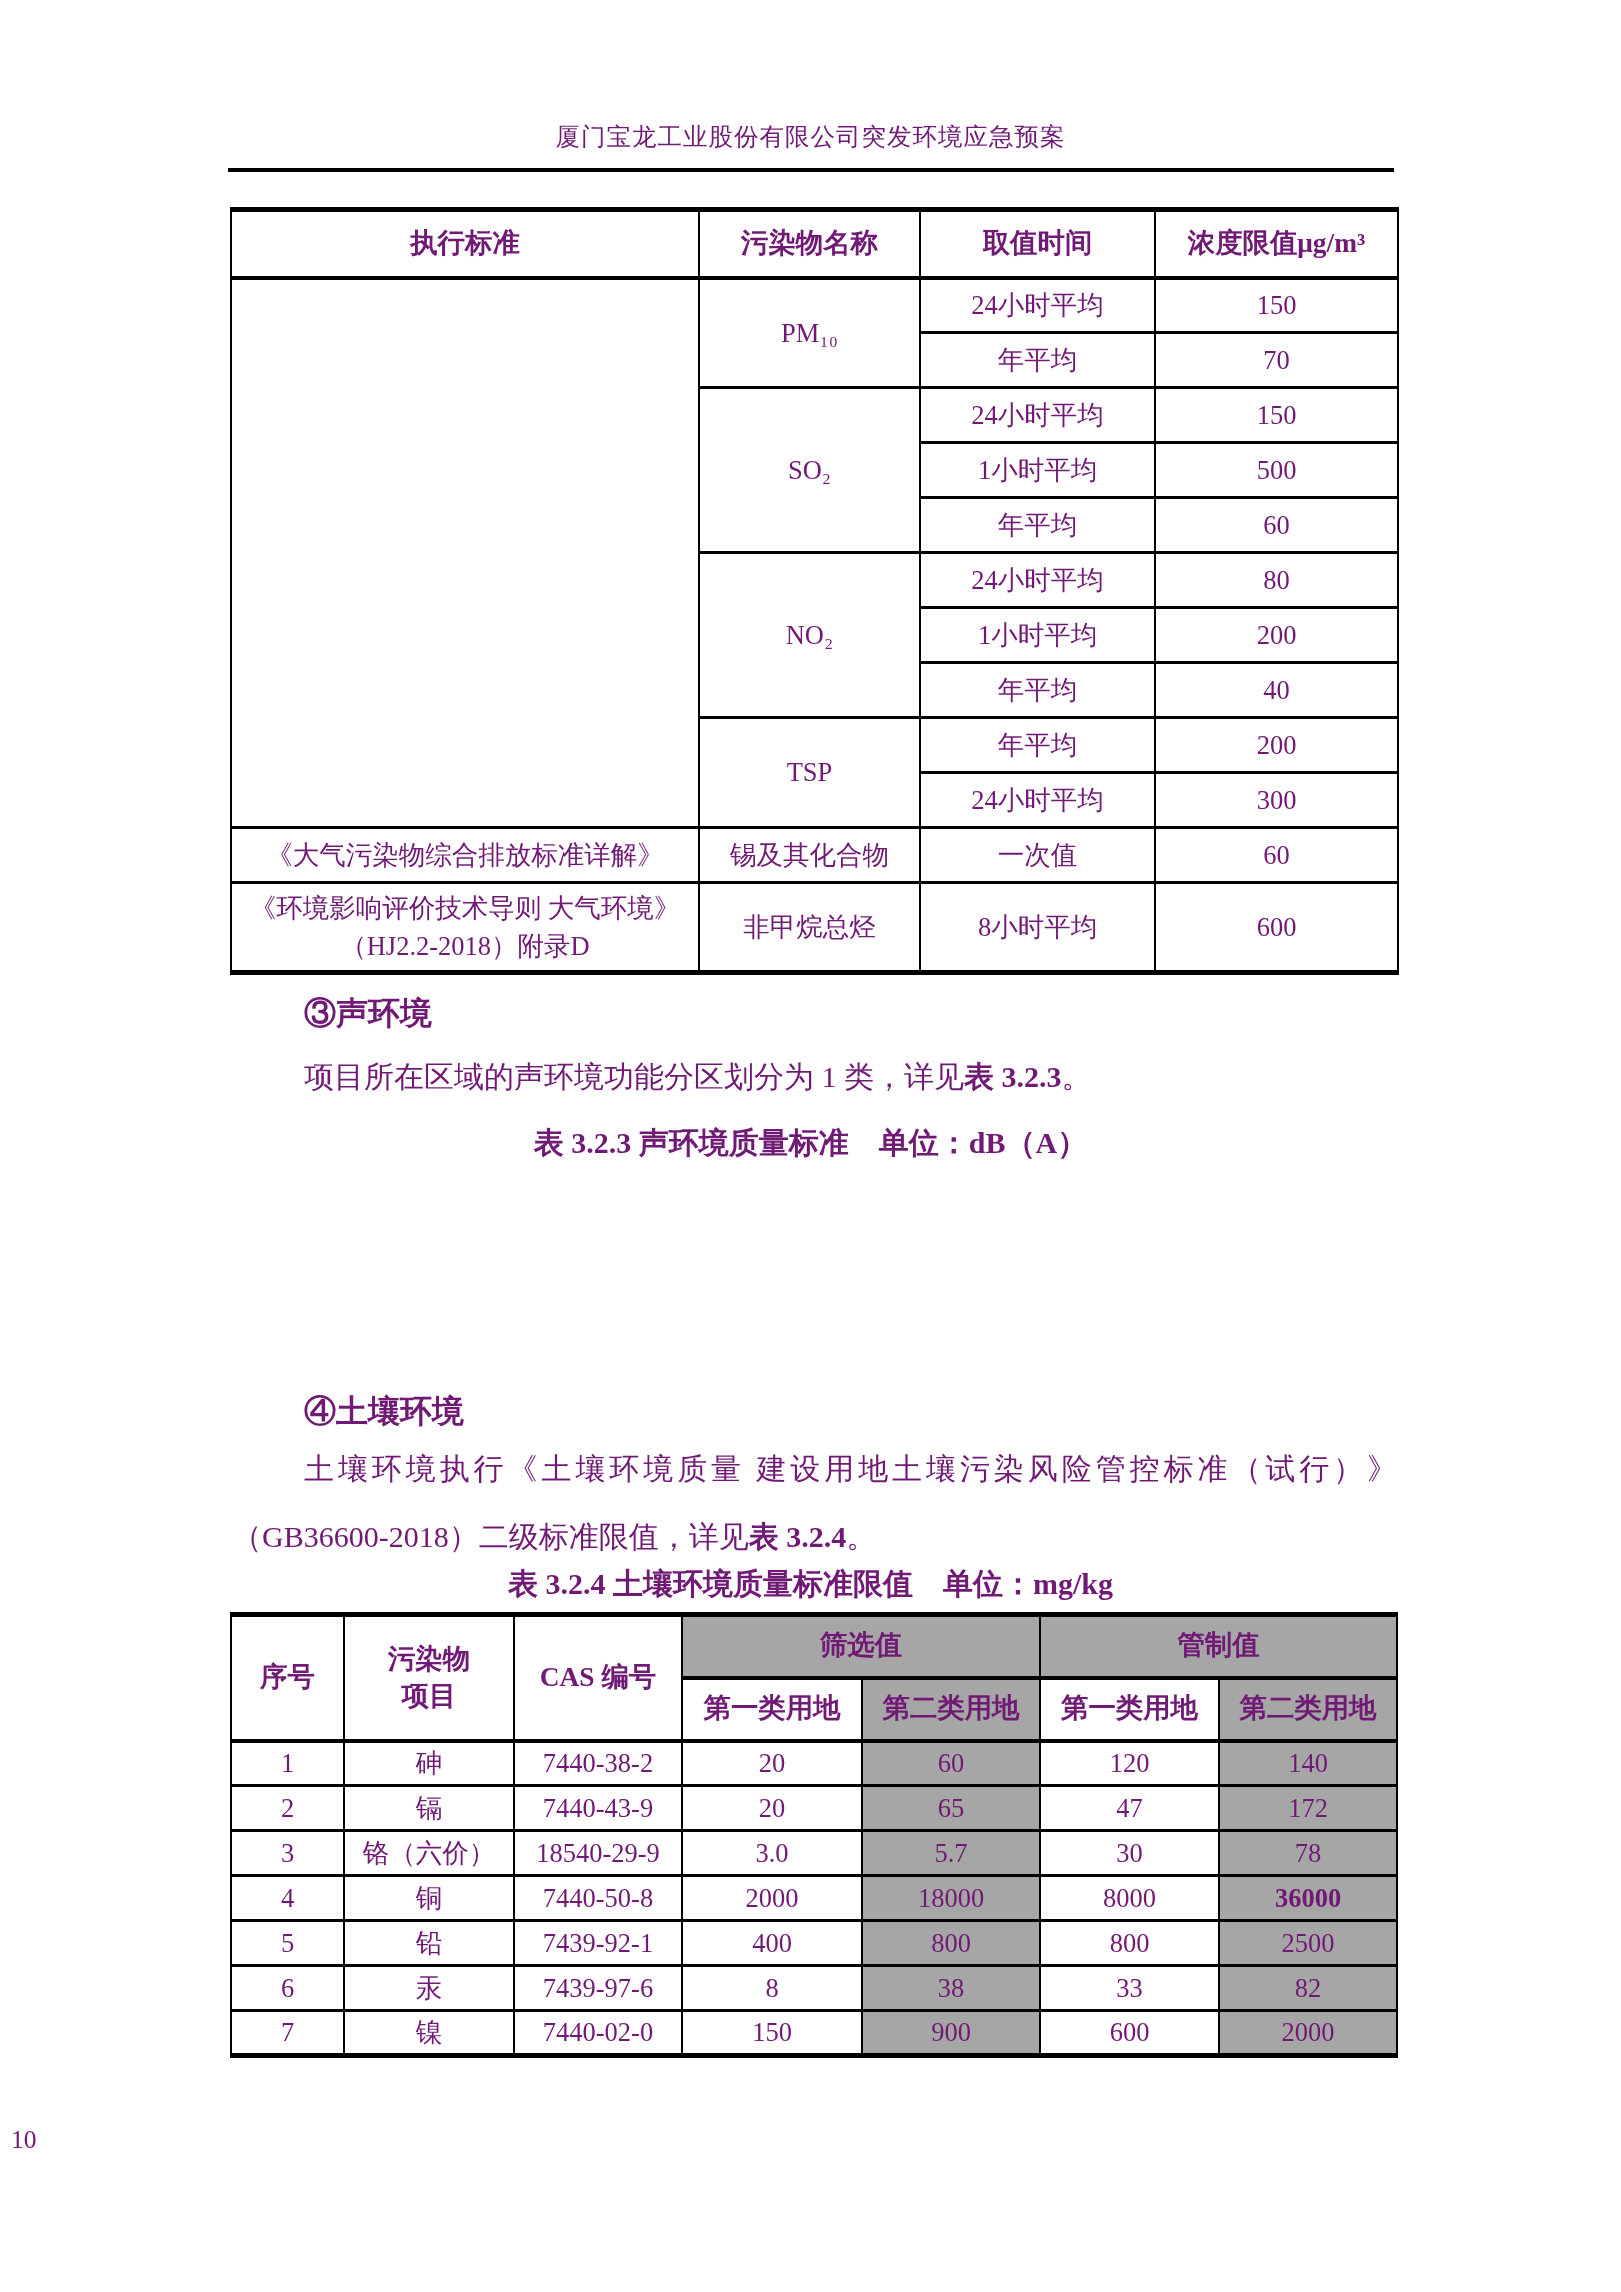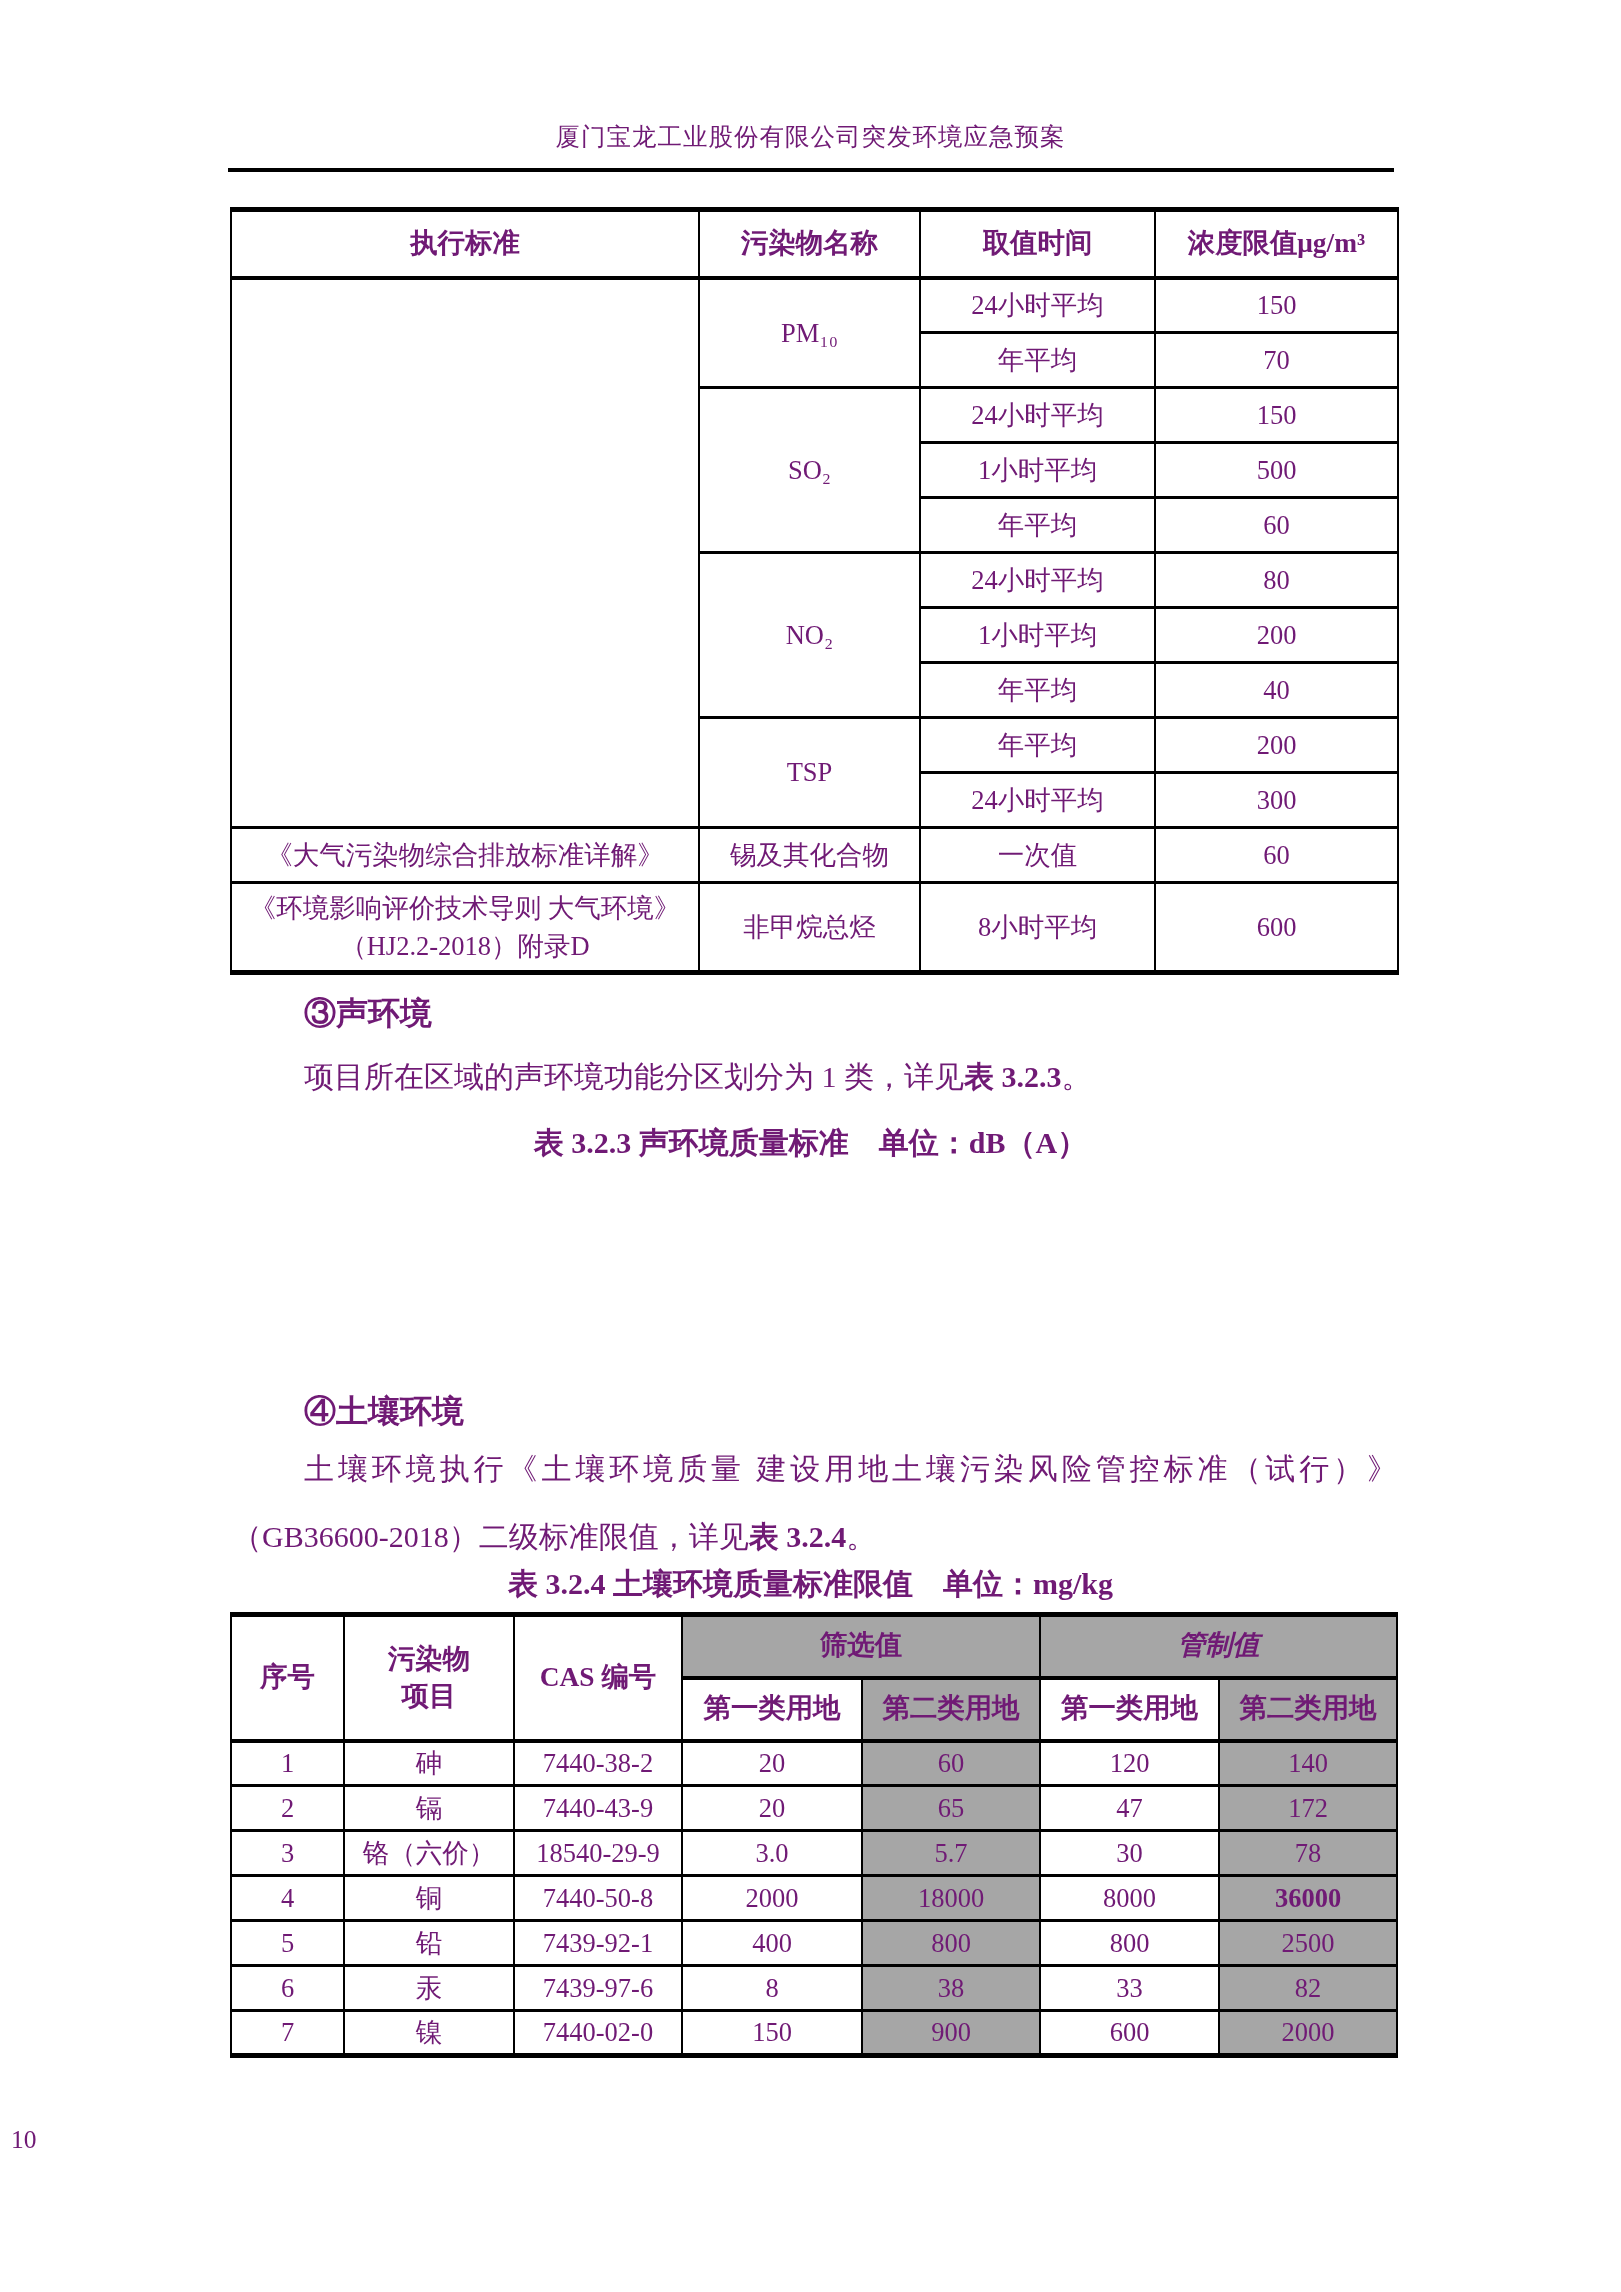--- a/index.html
+++ b/index.html
@@ -194,21 +194,21 @@
     </colgroup>
     <tbody>
       <tr class="hrow" style="height:63px;">
         <td rowspan="2">序号</td>
         <td rowspan="2" class="two-line">
           <div>污染物</div>
           <div>项目</div>
         </td>
         <td rowspan="2">CAS 编号</td>
         <td colspan="2" class="shaded" style="background-color: rgb(166, 166, 166);">筛选值</td>
-        <td colspan="2" class="shaded" style="background-color: rgb(166, 166, 166); font-style: italic;">管制值</td>
+        <td colspan="2" class="shaded" style="background-color: rgb(166, 166, 166);">管制值</td>
       </tr>
       <tr class="hrow" style="height:63px;padding-left:44px;">
         <td>第一类用地</td>
         <td class="shaded" style="background-color: rgb(166, 166, 166);">第二类用地</td>
         <td>第一类用地</td>
         <td class="shaded" style="background-color: rgb(166, 166, 166);">第二类用地</td>
       </tr>
       <tr style="height:45px;">
         <td>1</td>
         <td>砷</td>

